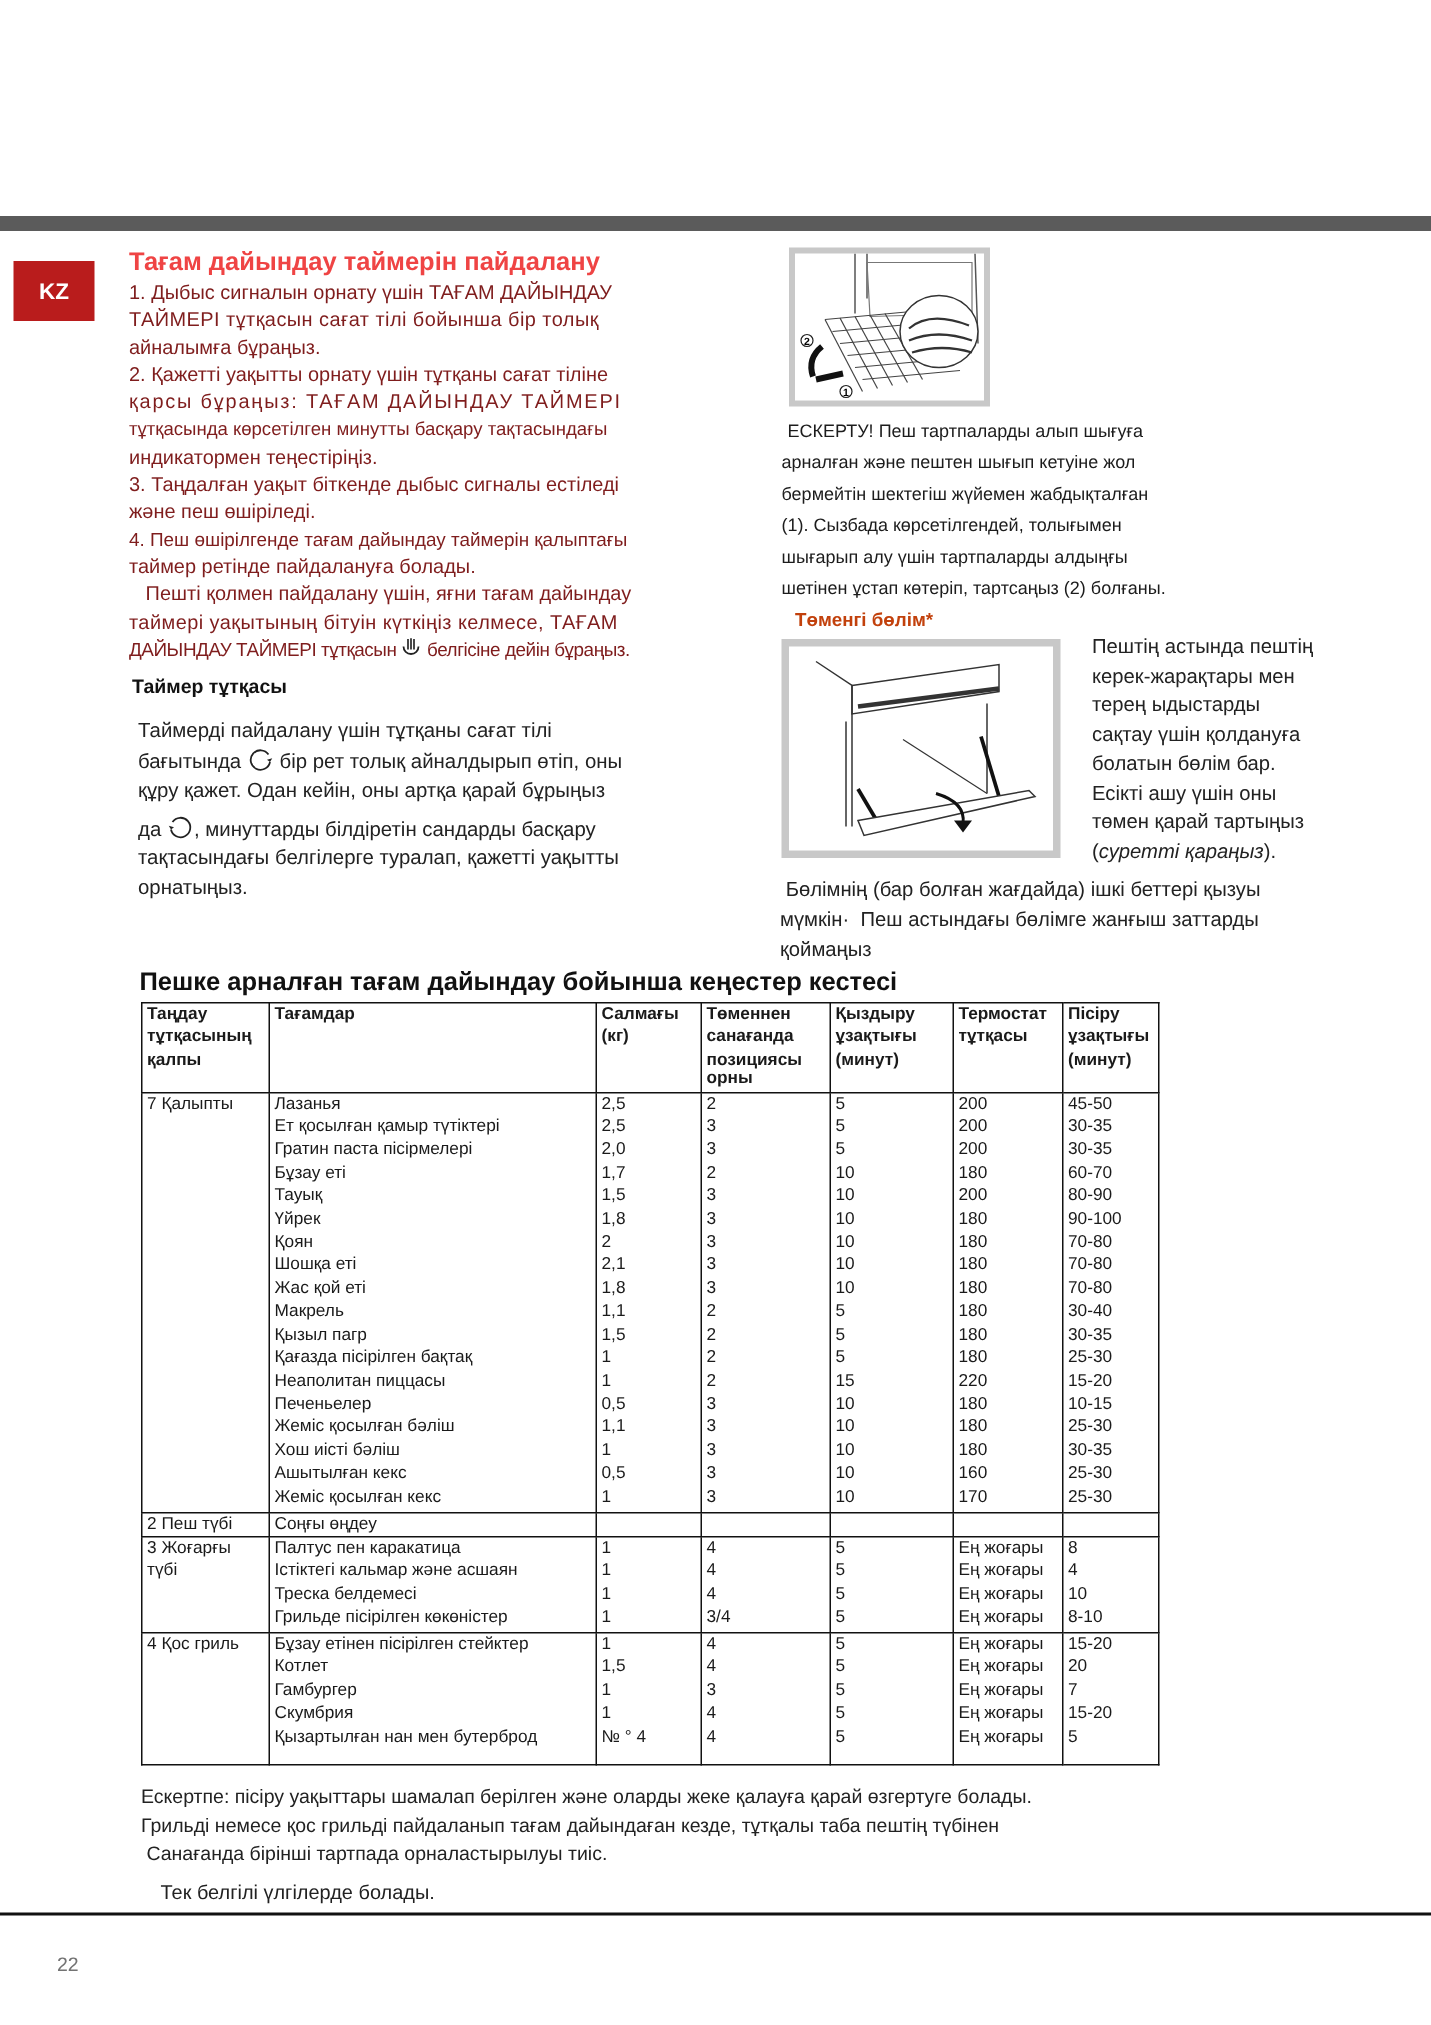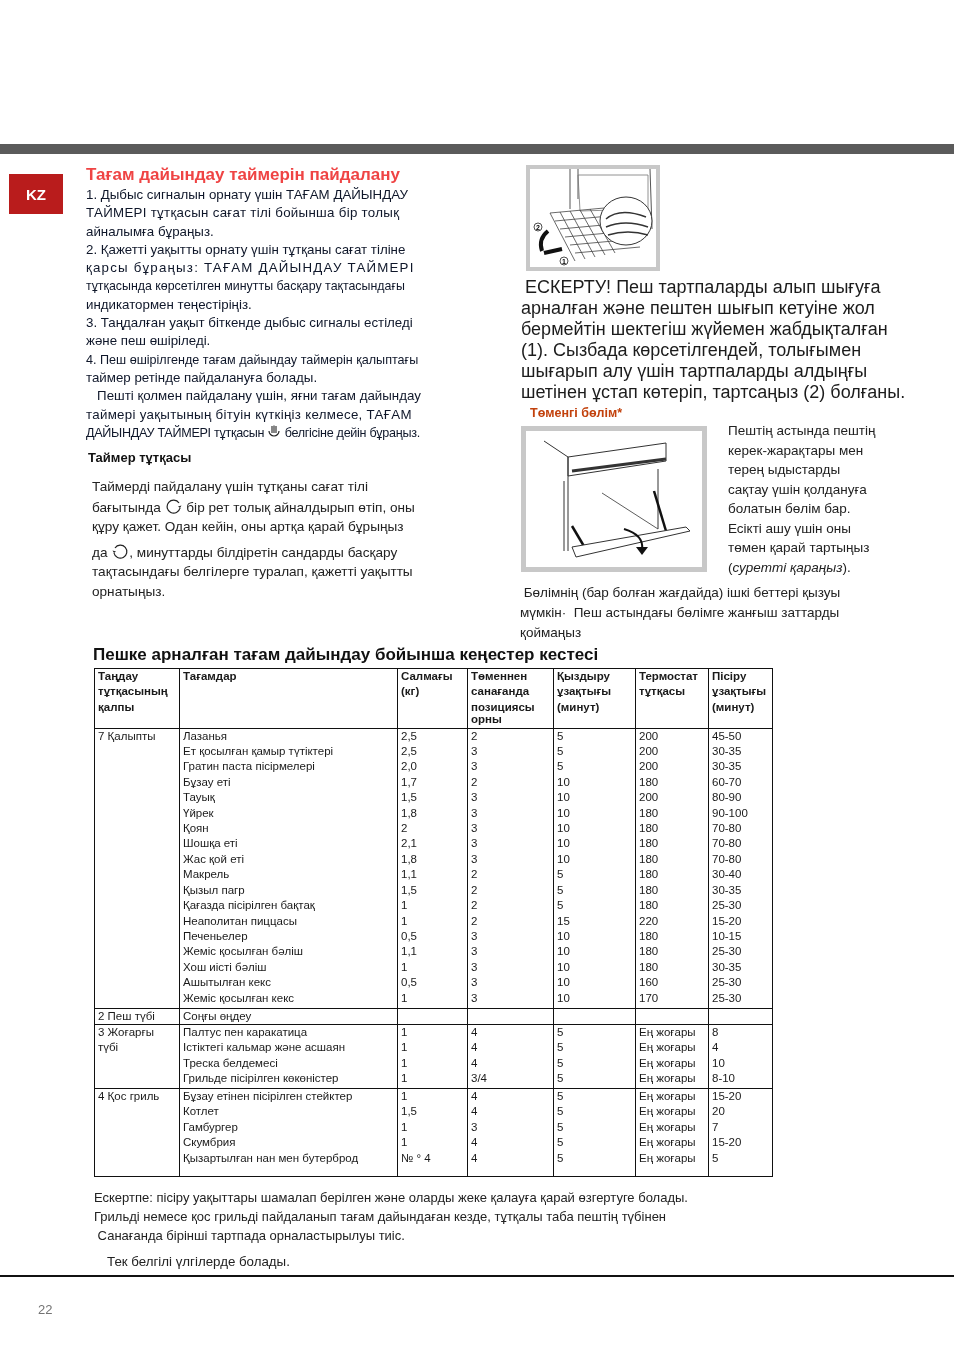--- a/index.html
+++ b/index.html
@@ -5,31 +5,31 @@
   * { box-sizing: border-box; margin: 0; padding: 0; }
   html, body { width: 954px; height: 1350px; background: #ffffff; overflow: hidden; }
   body { position: relative; font-family: "Liberation Sans", sans-serif; color: #1a1a1a; }
 
   .top-bar { position: absolute; left: 0; top: 144px; width: 954px; height: 10px; background: #5b5b5b; }
   .lang-badge { position: absolute; left: 9px; top: 174px; width: 54px; height: 40px; background: #b91c1c;
     color: #fff; font-weight: bold; font-size: 15px; display: flex; align-items: center; justify-content: center; }
 
   .left-col { position: absolute; left: 86px; top: 164px; width: 390px; }
   .h1 { font-size: 17px; font-weight: bold; line-height: 22px; color: #ef4444; }
-  .para { font-size: 13.3px; line-height: 18.3px; text-align: justify; color: #0f172a; }
+  .para { font-size: 13.3px; line-height: 18.3px; text-align: justify; color: #7f1d1d; }
   .para .cap-spaced { letter-spacing: 0.3px; }
   .hand-icon { display: inline-block; width: 14px; height: 14px; vertical-align: -2px; }
   .sub-h { position: absolute; left: 88px; top: 450px; font-size: 13px; font-weight: bold; color: #111; }
   .timer-text { position: absolute; left: 92px; top: 477px; width: 375px; font-size: 13.6px; line-height: 19.5px; color: #222; }
   .timer-text .line { display: block; white-space: nowrap; }
   .rot-icon { display: inline-block; width: 18px; height: 18px; vertical-align: -3px; }
 
   .img-box-1 { position: absolute; left: 526px; top: 165px; width: 134px; height: 106px; background: #c8c8c8; padding: 4px; }
   .img-box-1 .inner { width: 100%; height: 100%; background: #fff; }
-  .warn-text { position: absolute; left: 521px; top: 277px; width: 385px; font-size: 18px; line-height: 21px; color: #1c1c1c; }
+  .warn-text { position: absolute; left: 521px; top: 277px; width: 385px; font-size: 12px; line-height: 21px; color: #1c1c1c; }
   .warn-text .line { display: block; white-space: nowrap; }
   .sub-h2 { position: absolute; left: 530px; top: 406px; font-size: 12.5px; font-weight: bold; color: #c2410c; }
   .img-box-2 { position: absolute; left: 521px; top: 426px; width: 186px; height: 146px; background: #c8c8c8; padding: 5px; }
   .img-box-2 .inner { width: 100%; height: 100%; background: #fff; }
   .drawer-text { position: absolute; left: 728px; top: 421px; width: 200px; font-size: 13.5px; line-height: 19.5px; color: #222; }
   .drawer-text .line { display: block; white-space: nowrap; }
   .heat-text { position: absolute; left: 520px; top: 583px; width: 400px; font-size: 13.5px; line-height: 20px; color: #222; }
   .heat-text .line { display: block; white-space: nowrap; }
 
   .table-title { position: absolute; left: 93px; top: 645px; font-size: 17px; font-weight: bold; color: #111; }

